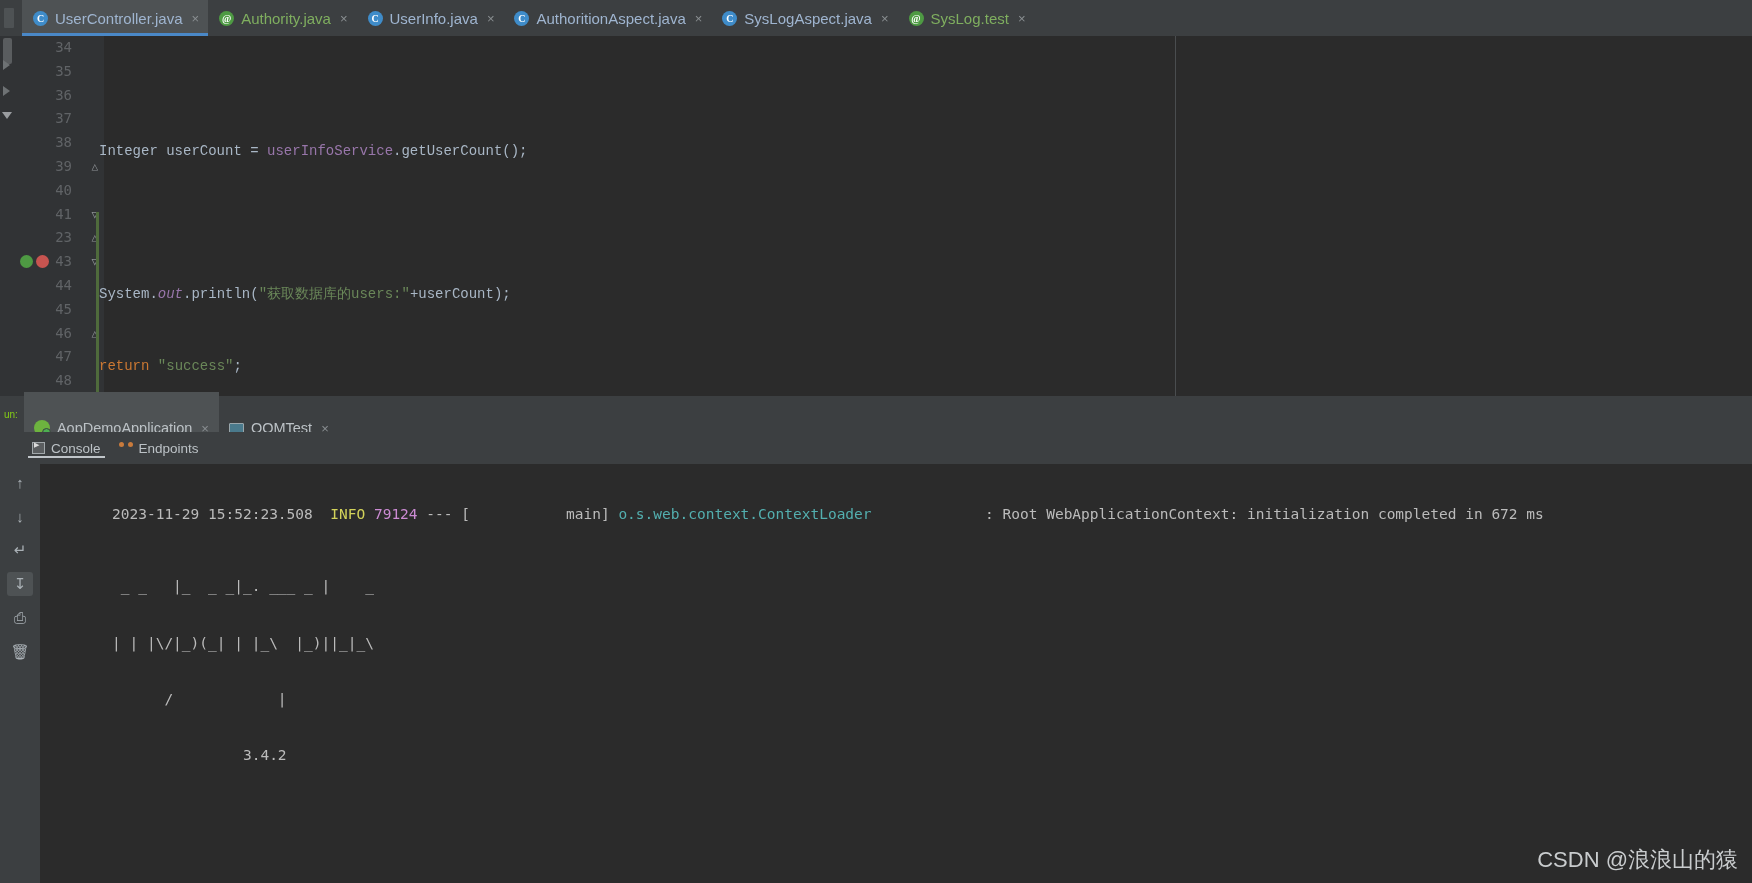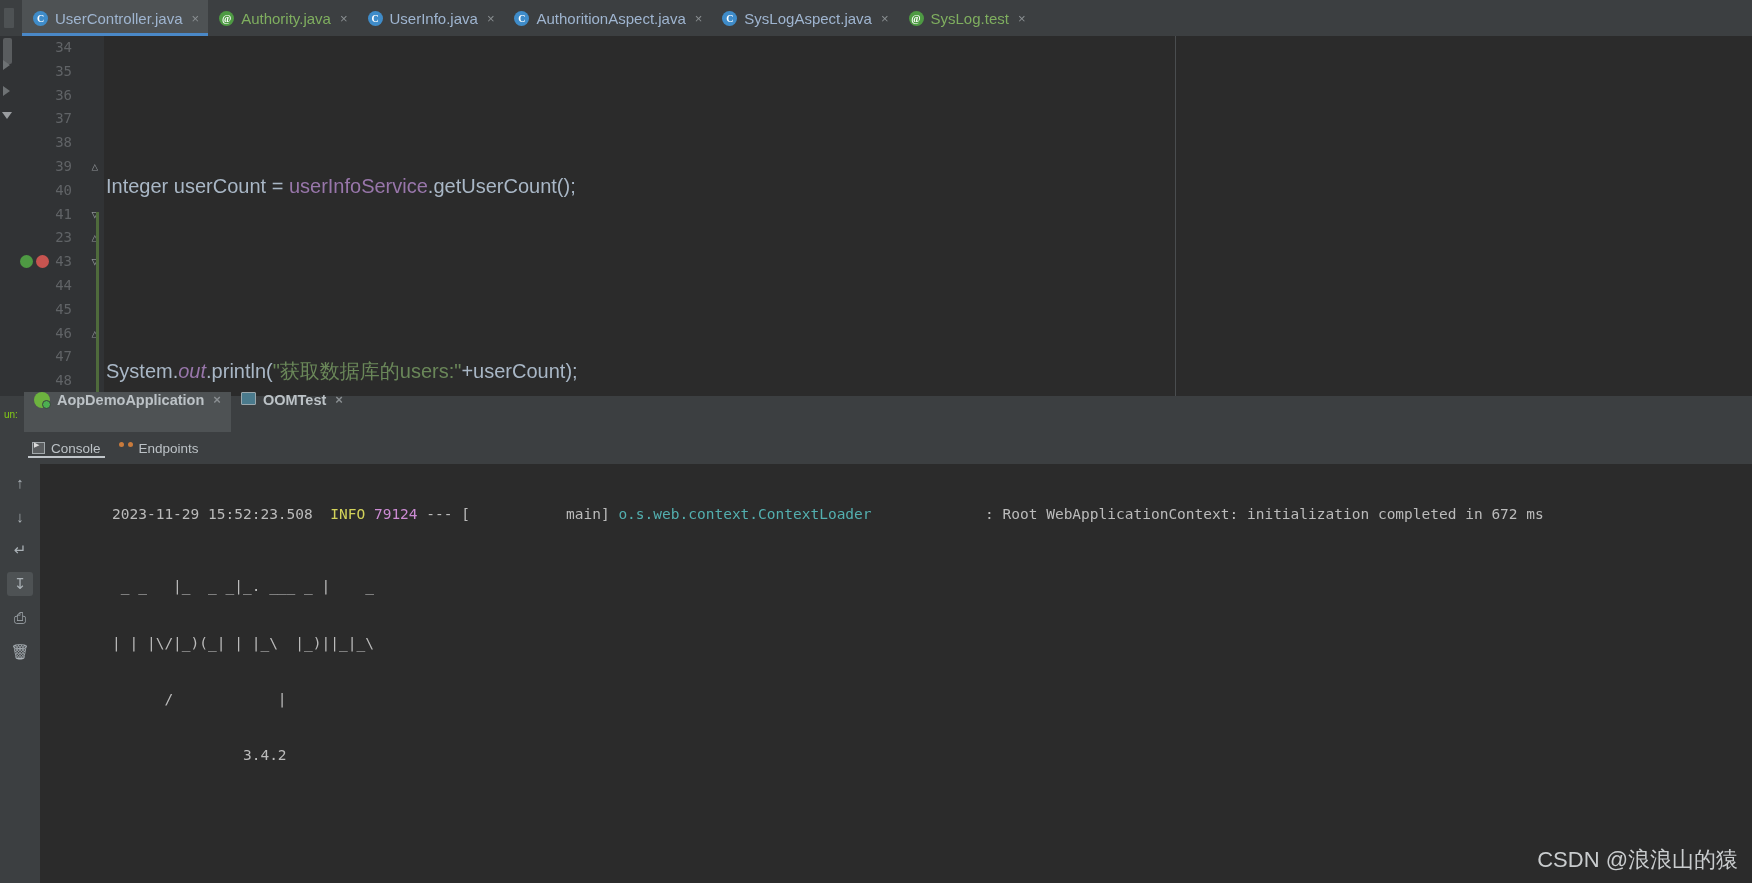--- a/index.html
+++ b/index.html
@@ -60,22 +60,22 @@
   .scroll-thumb {
     position:absolute; left:3px; width:9px; background:#5a5d5f; border-radius:2px;
   }
 
   .gutter {
     position: absolute; left: 18px; top: 0; width: 86px; height: 398px;
     background: #313335; color: #606366;
     font-family: "DejaVu Sans Mono", monospace; font-size: 14px;
   }
   .codearea {
-    position: absolute; left: 96px; top: 0; right: 0; height: 398px;
-    font-family: Liberation Sans, sans-serif; font-size: 20px;
+    position: absolute; left: 89px; top: 0; right: 0; height: 398px;
+    font-family: Liberation Mono, monospace; font-size: 14px;
     white-space: pre; color: #a9b7c6;
   }
   .line { height: 23.8px; line-height: 23.8px; position: relative; }
   .ln { position: absolute; right: 32px; line-height: 23.8px; }
   .foldcol { position: absolute; right: 6px; line-height: 23.8px; color: #8d9194; font-size: 11px; }
   .gline { height: 23.8px; position: relative; }
   .codeline { padding-left: 10px; }
   .cur-line { background: #323232; }
 
   
@@ -94,22 +94,22 @@
     position: absolute; left: 1175px; top: 0; width: 1px; height: 398px; background: #4a4d4f;
   }
 
   
   .runbar {
     position: absolute; top: 396px; left: 0; width: 1752px; height: 36px;
     background: #3c3f41; display: flex; align-items: center;
   }
   .runbar-label { color: #84cc16; font-size: 10px; padding: 0 6px 0 4px; }
   .run-tab {
-    display: flex; align-items: flex-start; gap: 7px; height: 44px;
-    padding: 0 10px; position: relative; white-space: nowrap; font-weight: bold;
+    display: flex; align-items: flex-end; gap: 7px; height: 44px;
+    padding: 0 10px; position: relative; white-space: nowrap;
   }
   .run-tab.active { background: #4e5254; }
   .run-tab.active::after {
     content:""; position:absolute; left:0; right:0; bottom:0; height:3px; background:#9ba0a3;
   }
   .run-tab-label { color: #bcc2c6; font-size: 14.5px; }
   .spring-icon {
     width: 16px; height: 16px; border-radius: 50%;
     background: #6db33f; position: relative; flex: 0 0 auto;
   }

